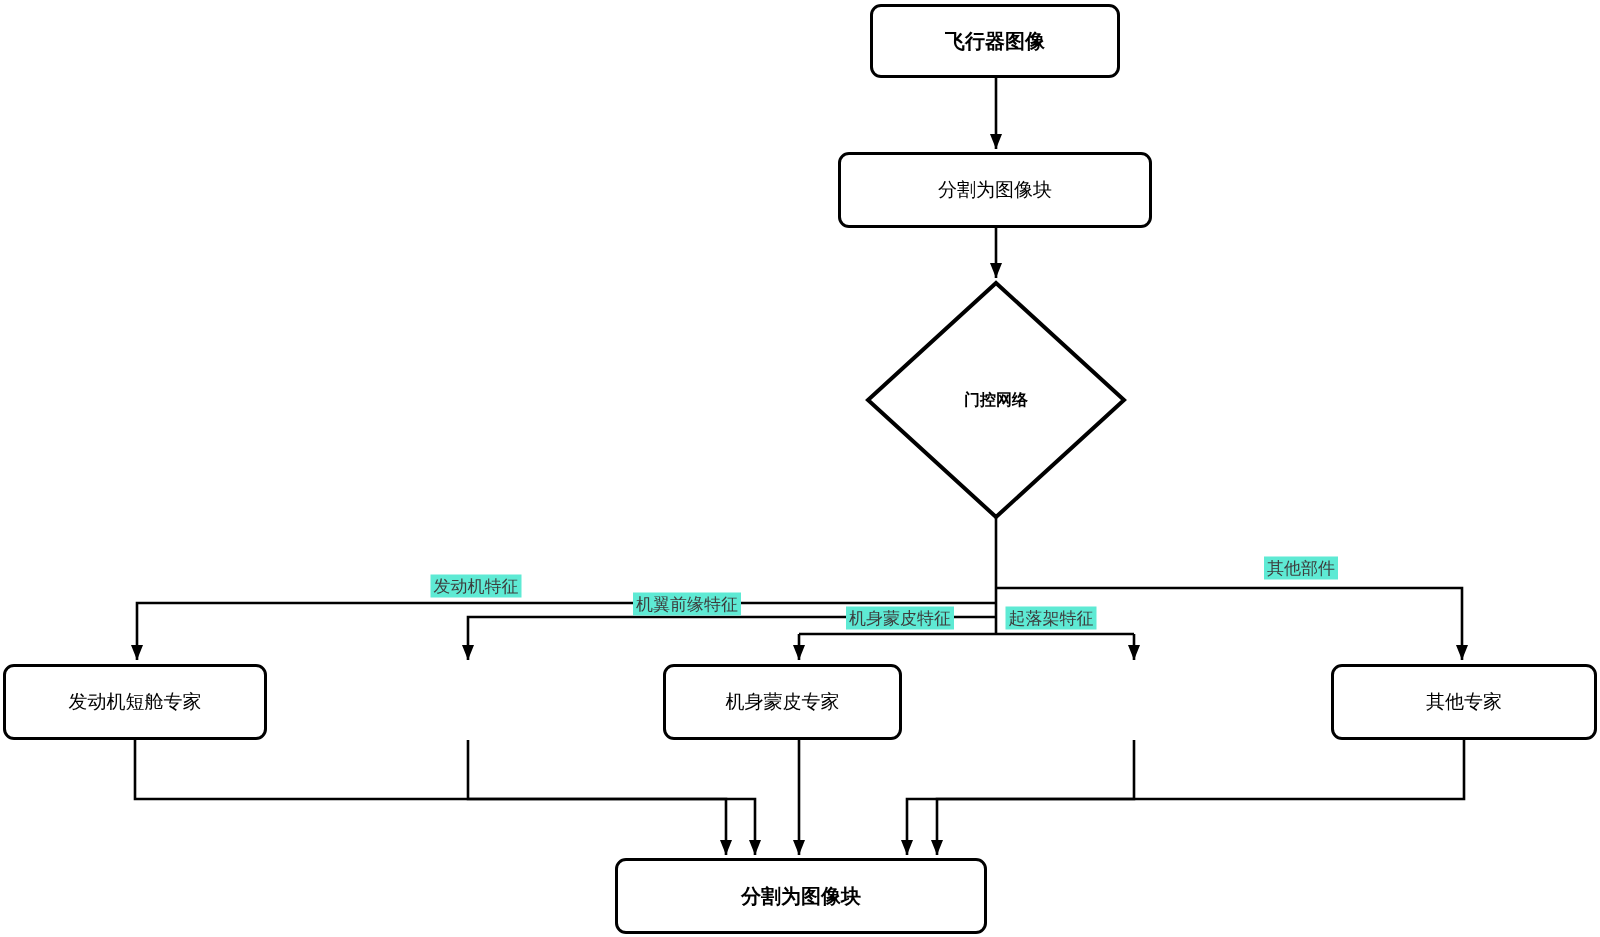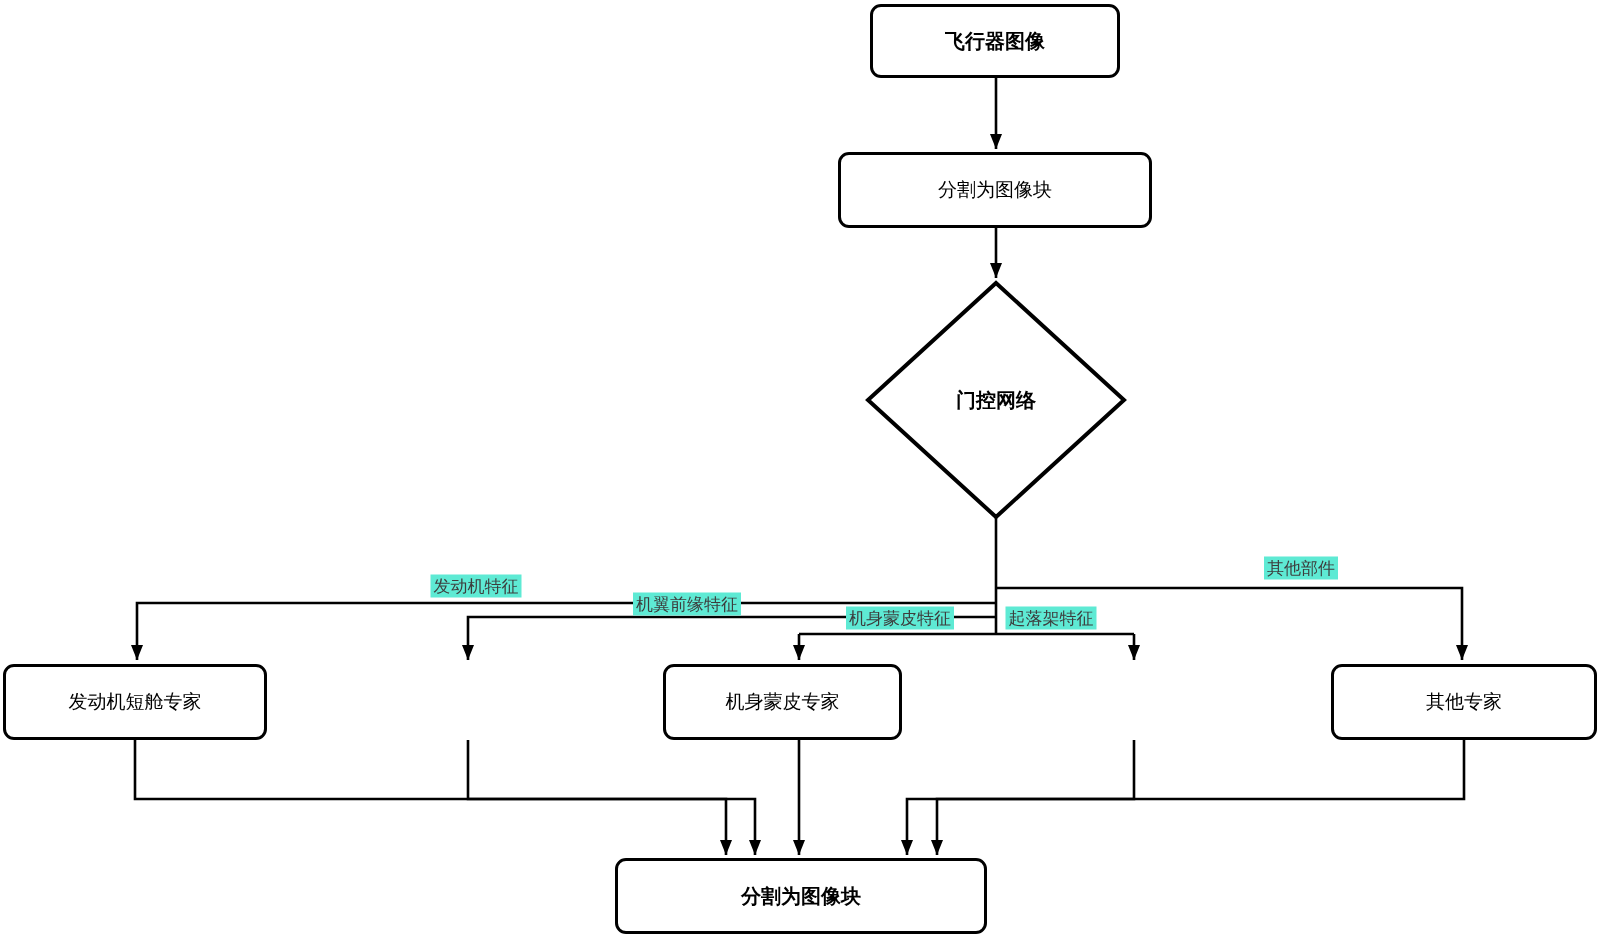--- a/index.html
+++ b/index.html
@@ -42,21 +42,21 @@
     white-space:nowrap;
   }
   .node.bold{
     font-weight:bold;
     font-size:20px;
   }
   .diamond-label{
     position:absolute;
     transform:translate(-50%,-50%);
     font-weight:bold;
-    font-size:20px;
+    font-size:16px;
     color:#000000;
     white-space:nowrap;
   }
   .edge-label{
     position:absolute;
     transform:translate(-50%,-50%);
     background:#5eead4;
     padding:0 3px;
     font-size:17px;
     color:#3d3d3d;

